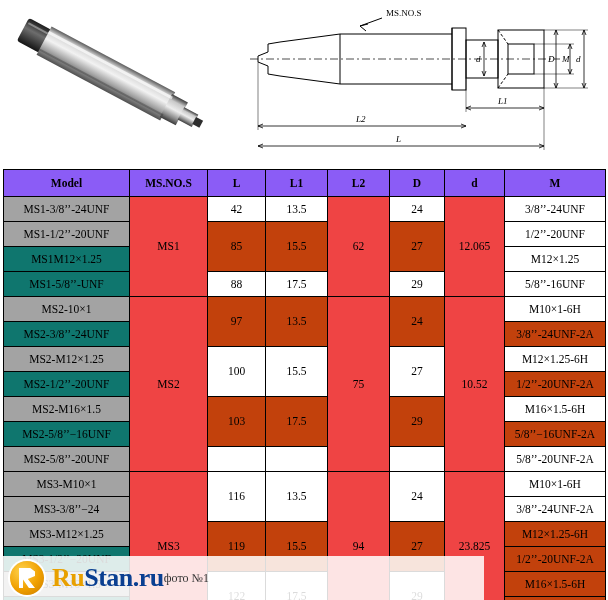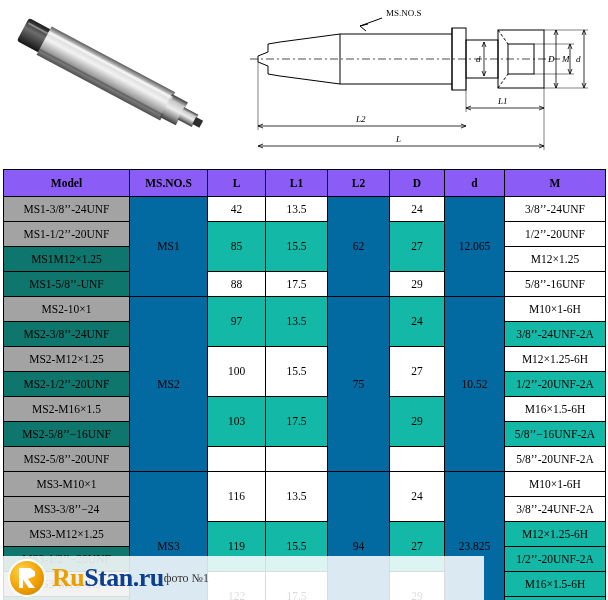--- a/index.html
+++ b/index.html
@@ -42,24 +42,24 @@
     height:24px;
     line-height:1.05;
   }
   thead th{
     background:#8b5cf6;
     font-weight:bold;
     font-size:11.5px;
     height:26px;
   }
   td.plain{background:#ffffff;}
-  td.hl{background:#14b8a6;}
+  td.hl{background:#c2410c;}
   td.model{background:#a3a3a3;white-space:nowrap;}
   td.model.hl{background:#0f766e;}
-  td.mid{background:#0369a1;}
+  td.mid{background:#ef4444;}
   col.c0{width:126px;}
   col.c1{width:78px;}
   col.c2{width:58px;}
   col.c3{width:62px;}
   col.c4{width:62px;}
   col.c5{width:55px;}
   col.c6{width:60px;}
   col.c7{width:101px;}
   
   #watermark{

